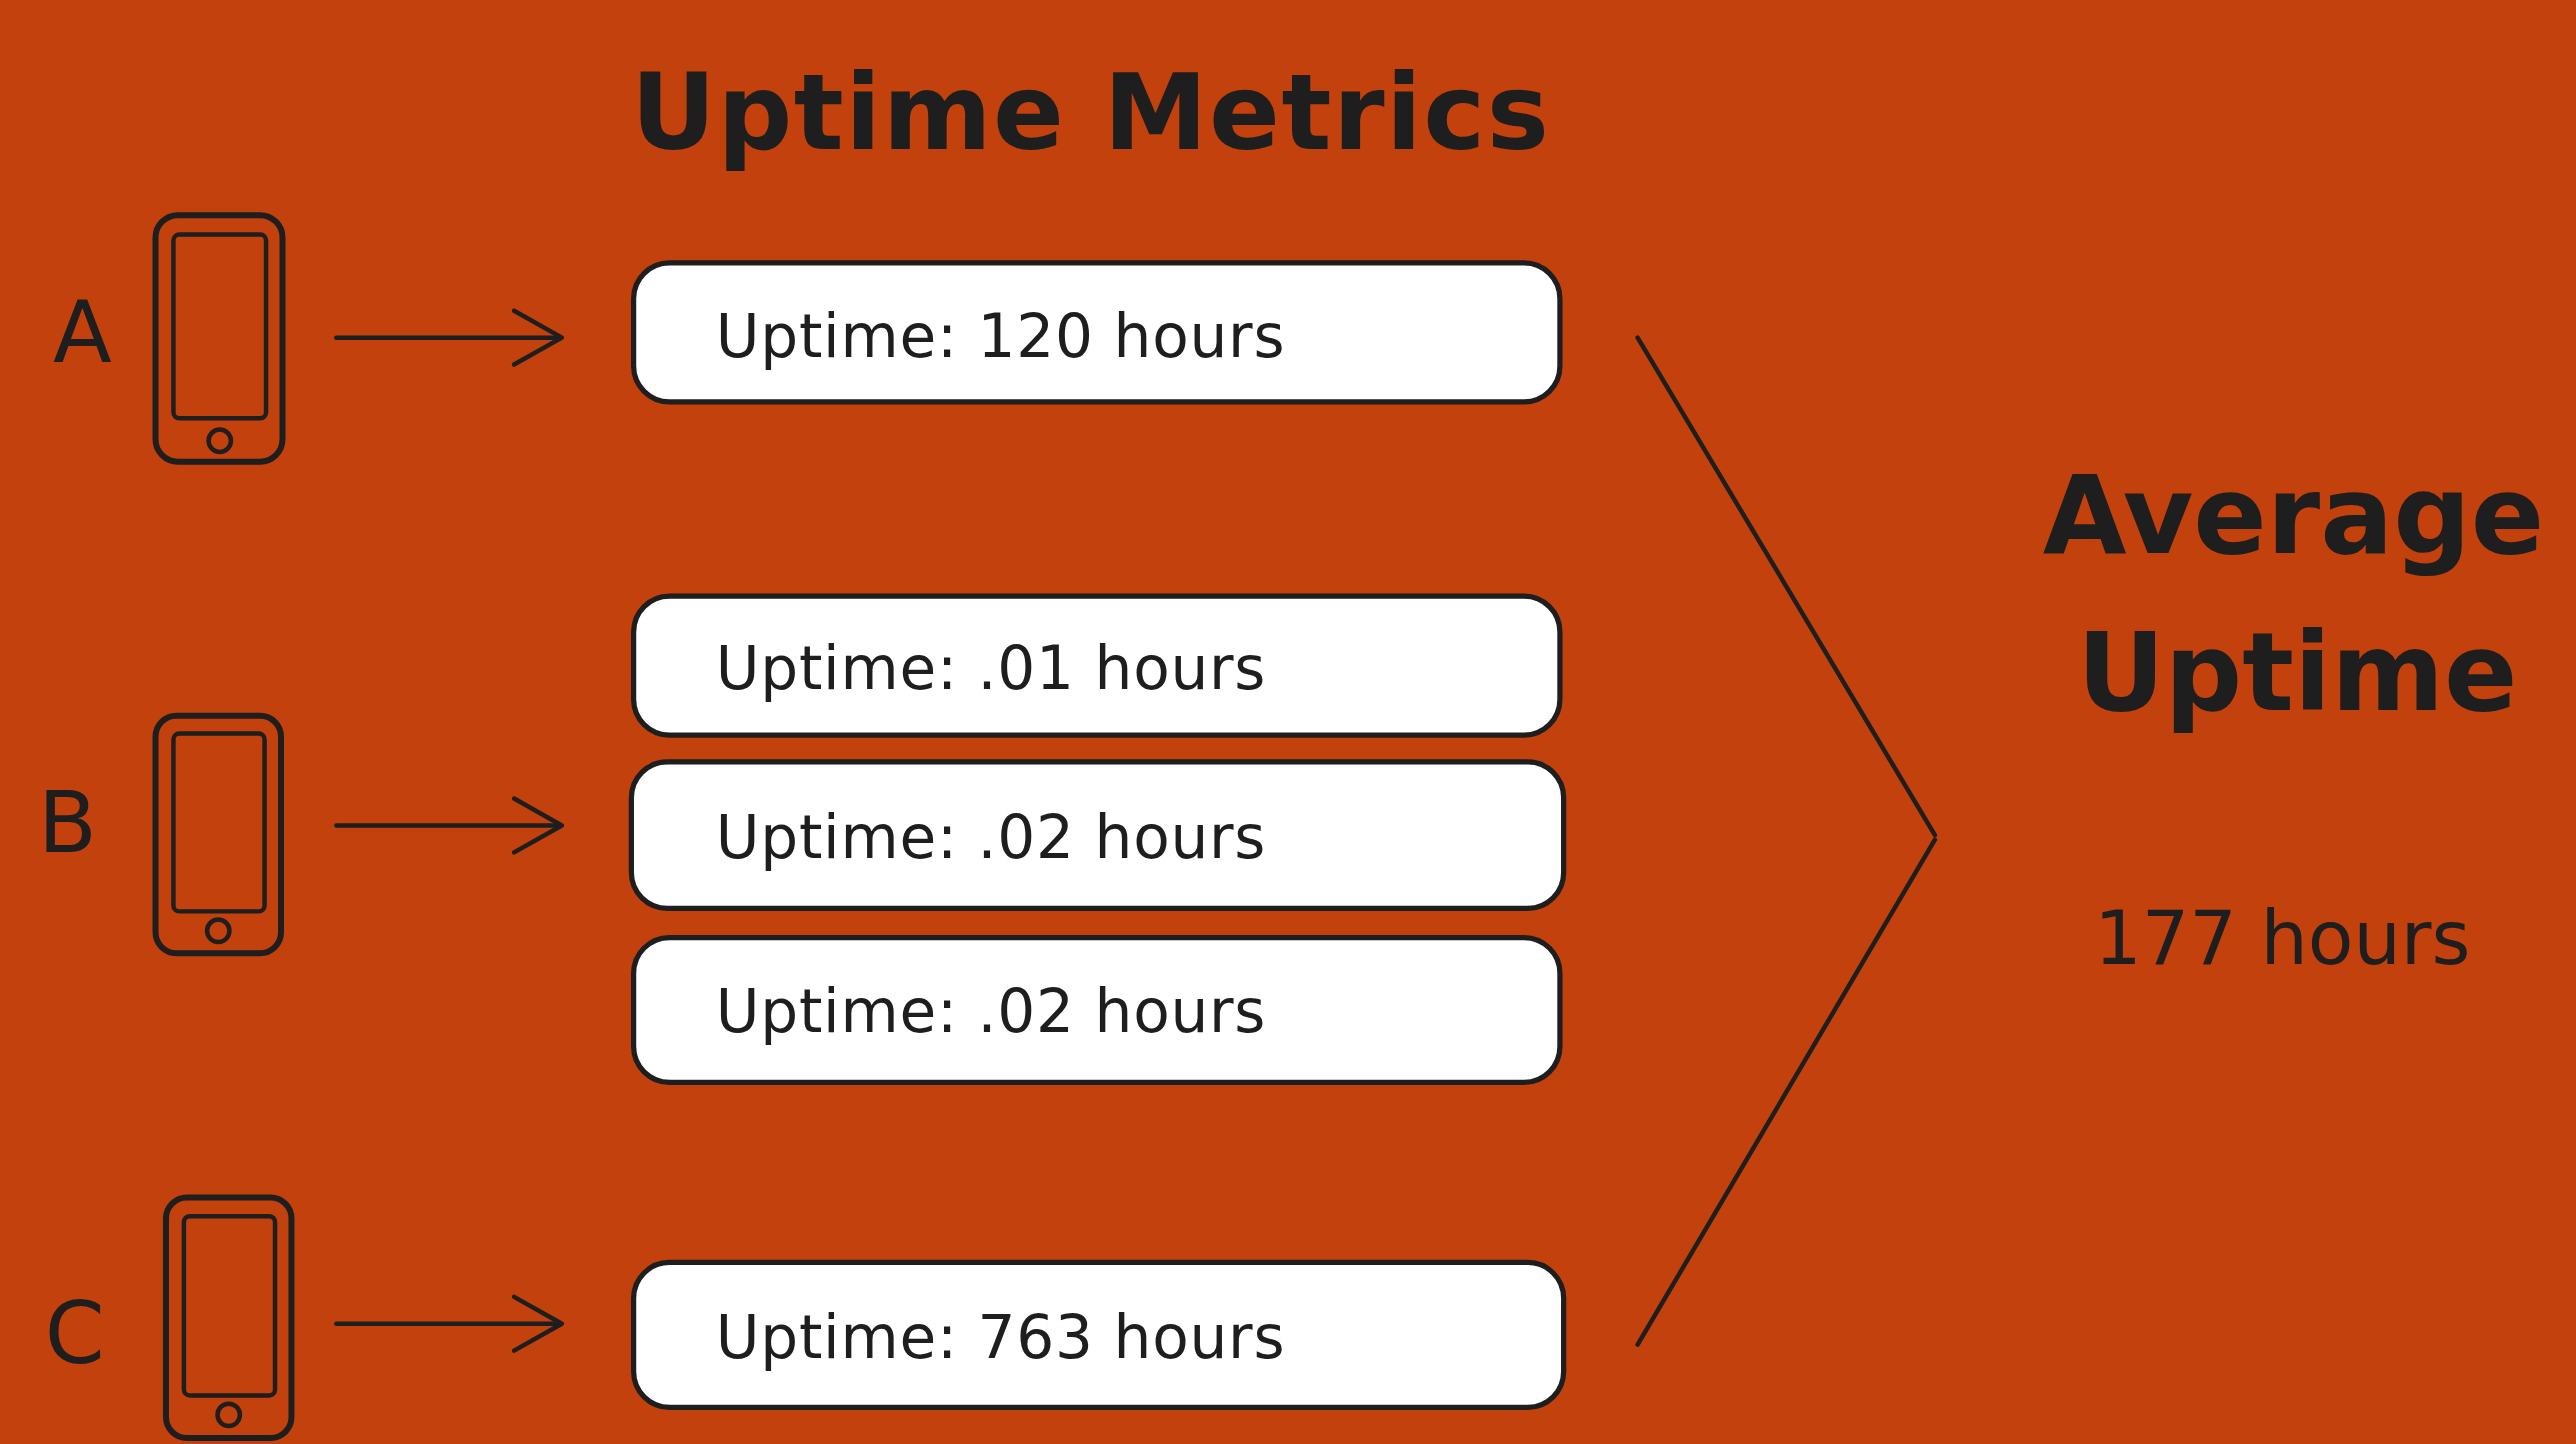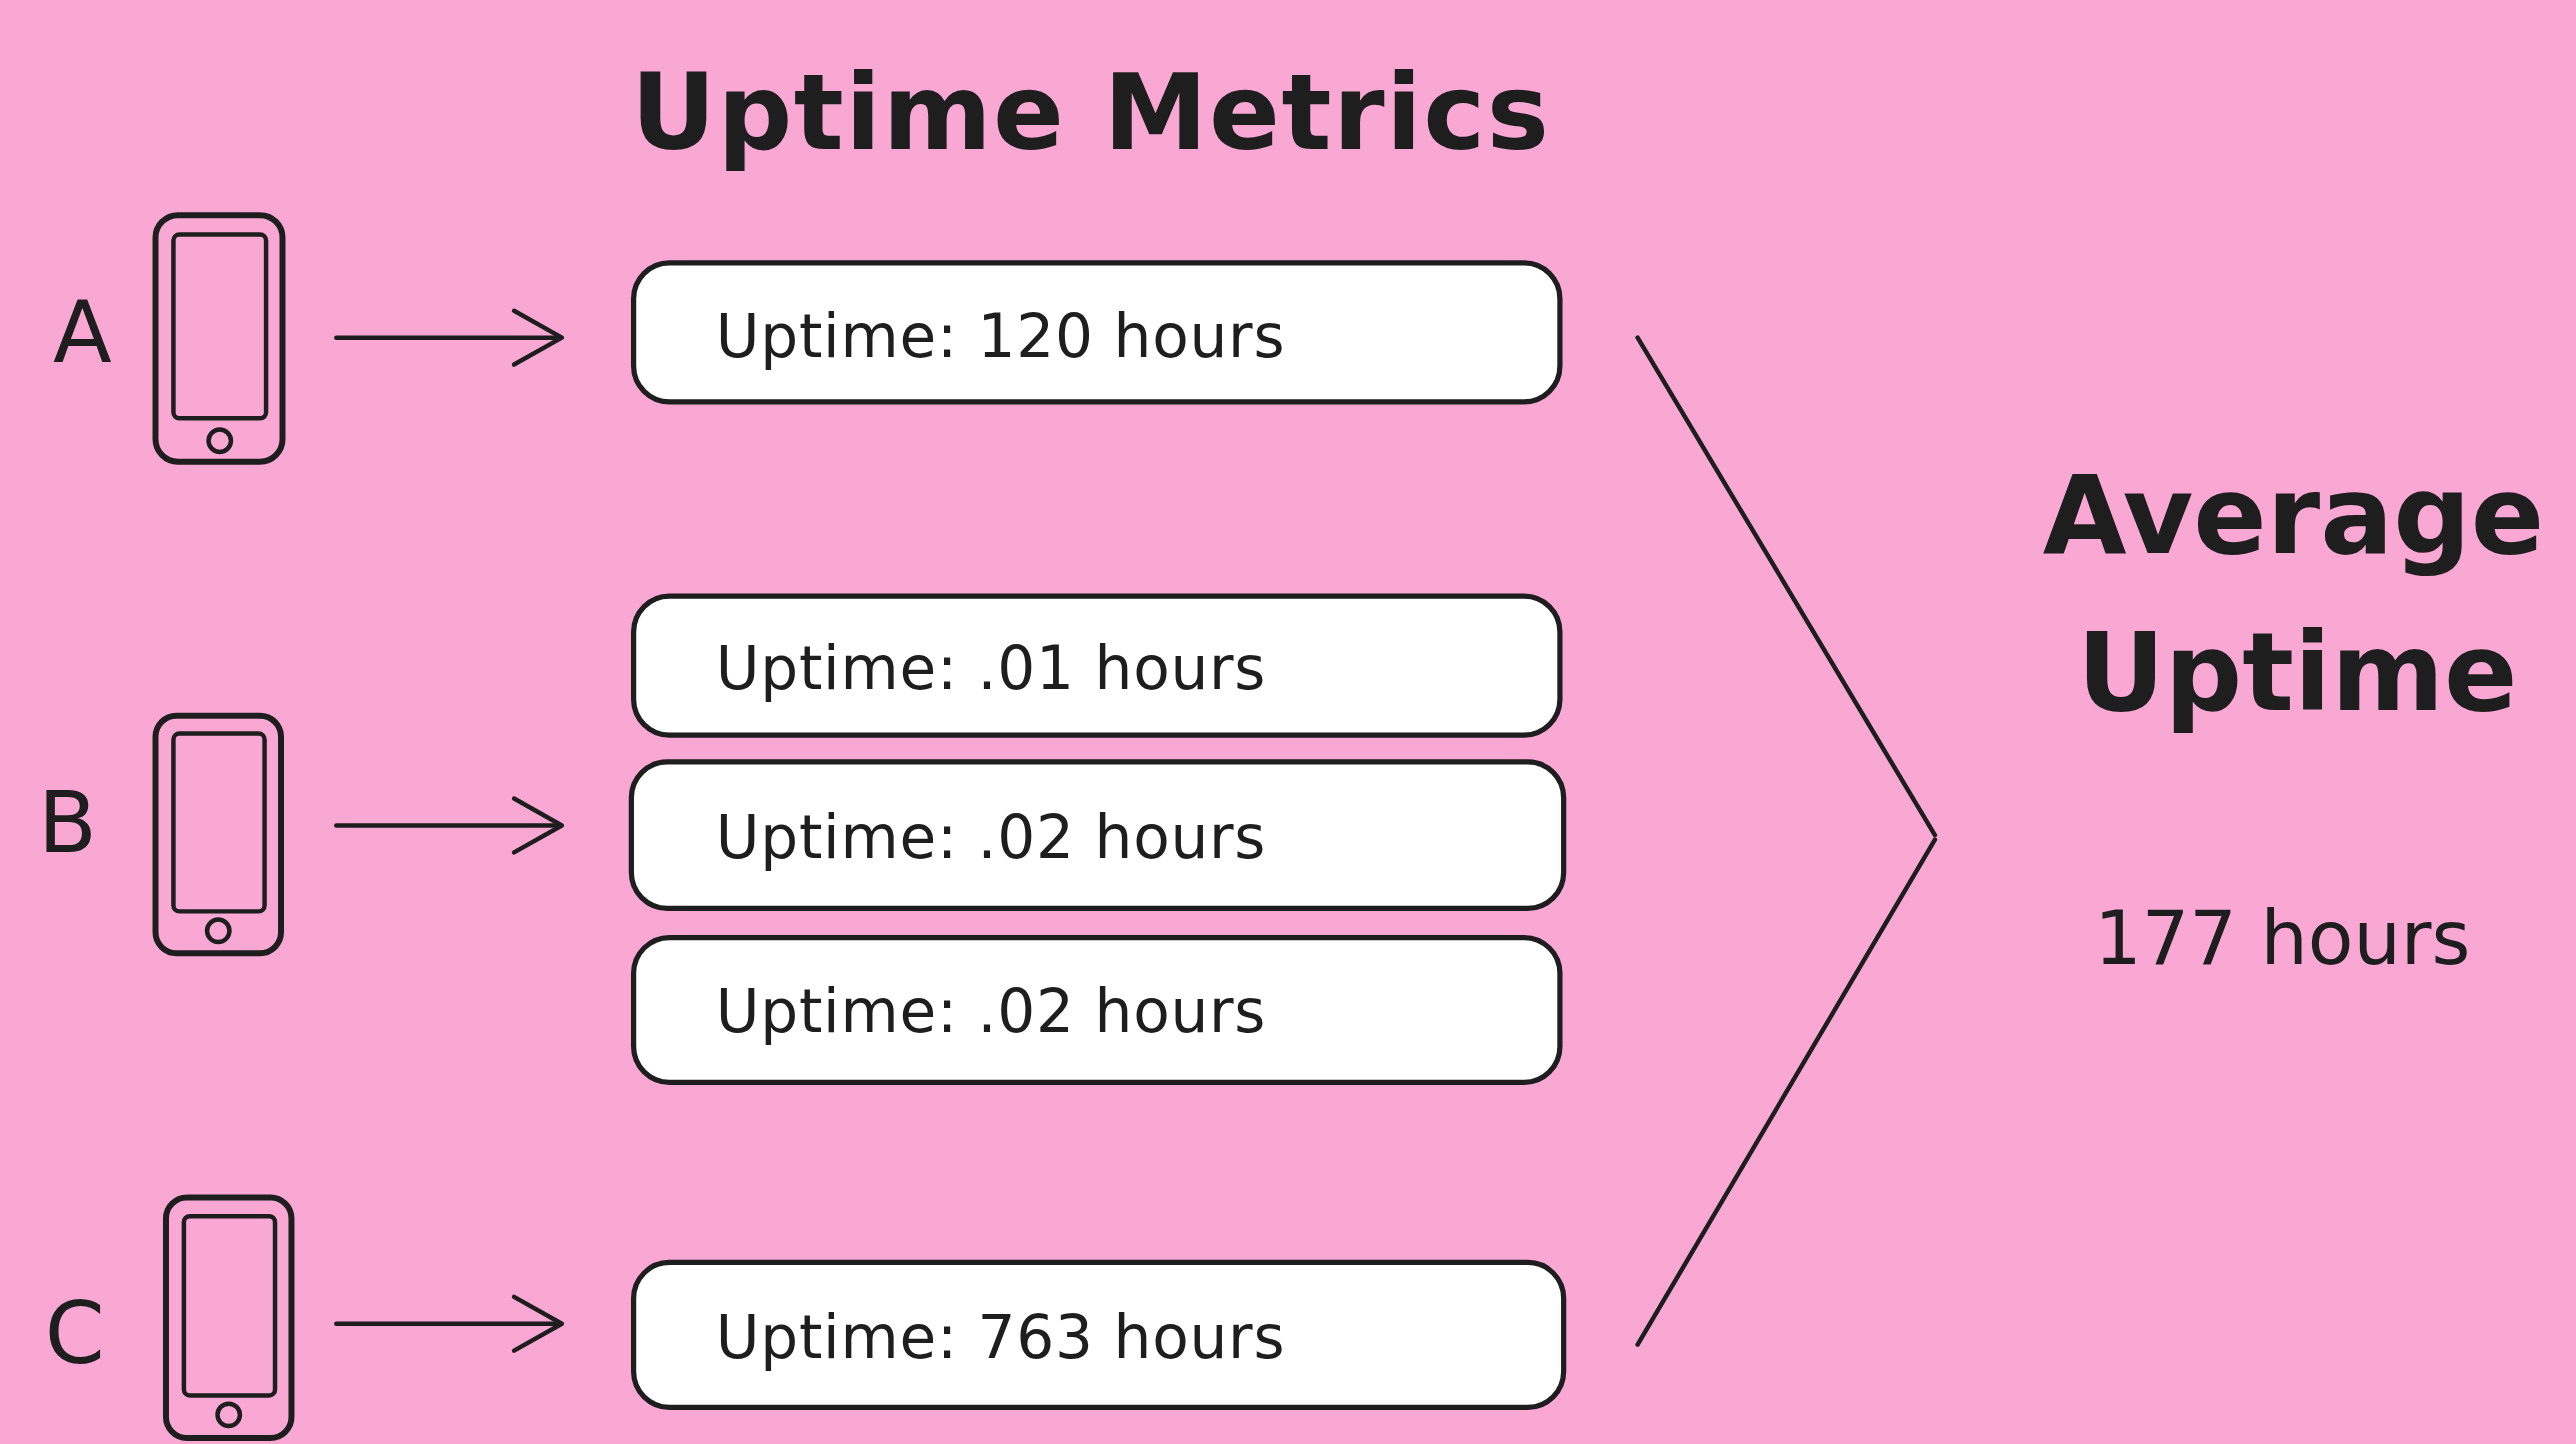--- a/index.html
+++ b/index.html
@@ -4,21 +4,21 @@
 <style>
   html, body {
     margin: 0;
     padding: 0;
     background: #ffffff;
   }
   .stage {
     position: relative;
     width: 2576px;
     height: 1444px;
-    background: #f9a8d4;
+    background: #c2410c;
     overflow: hidden;
   }
   svg {
     display: block;
     width: 100%;
     height: 100%;
   }
   text {
     font-family: "DejaVu Sans", sans-serif;
     fill: #1e1e1e;

